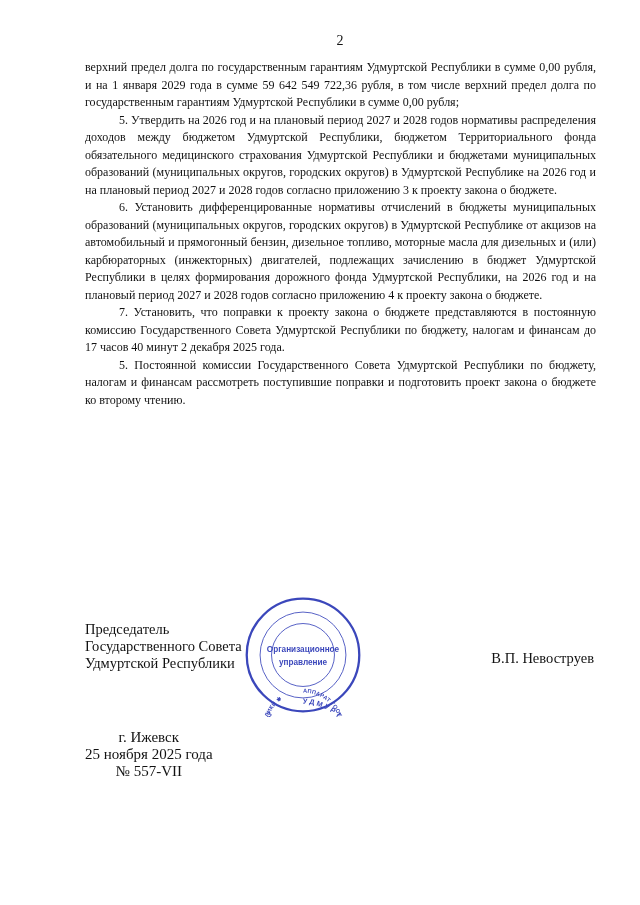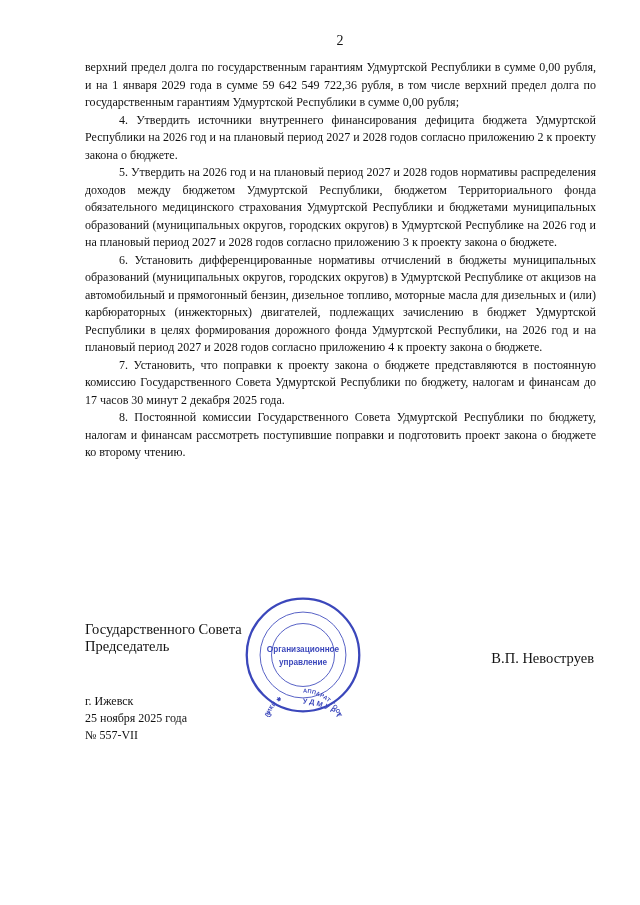--- a/index.html
+++ b/index.html
@@ -50,24 +50,25 @@
     line-height: 16.8px;
   }
   .sig-name {
     position: absolute;
     right: 2px;
     bottom: 4px;
     white-space: nowrap;
   }
   .footer-block {
     position: absolute;
-    top: 693px;
+    top: 729px;
     left: 85px;
-    font-size: 12px;
+    font-size: 15px;
     line-height: 17.2px;
+    text-align: center;
   }
   .stamp {
     position: absolute;
     left: 241px;
     top: 593px;
     width: 124px;
     height: 124px;
     opacity: 0.92;
     pointer-events: none;
   }
@@ -91,30 +92,30 @@
 </style>
 </head>
 <body>
 
 <div class="page">
 
   <div class="page-number">2</div>
 
   <div class="body-text">
     <p>верхний предел долга по государственным гарантиям Удмуртской Республики в сумме 0,00 рубля, и на 1 января 2029 года в сумме 59 642 549 722,36 рубля, в том числе верхний предел долга по государственным гарантиям Удмуртской Республики в сумме 0,00 рубля;</p>
-    <p class="indent">4. Утвердить источники внутреннего финансирования дефицита бюджета Удмуртской Республики на 2026 год и на плановый период 2027 и 2028 годов согласно приложению 2 к проекту закона о бюджете.</p>
     <p class="indent">5. Утвердить на 2026 год и на плановый период 2027 и 2028 годов нормативы распределения доходов между бюджетом Удмуртской Республики, бюджетом Территориального фонда обязательного медицинского страхования Удмуртской Республики и бюджетами муниципальных образований (муниципальных округов, городских округов) в Удмуртской Республике на 2026 год и на плановый период 2027 и 2028 годов согласно приложению 3 к проекту закона о бюджете.</p>
     <p class="indent">6. Установить дифференцированные нормативы отчислений в бюджеты муниципальных образований (муниципальных округов, городских округов) в Удмуртской Республике от акцизов на автомобильный и прямогонный бензин, дизельное топливо, моторные масла для дизельных и (или) карбюраторных (инжекторных) двигателей, подлежащих зачислению в бюджет Удмуртской Республики в целях формирования дорожного фонда Удмуртской Республики, на 2026 год и на плановый период 2027 и 2028 годов согласно приложению 4 к проекту закона о бюджете.</p>
-    <p class="indent">7. Установить, что поправки к проекту закона о бюджете представляются в постоянную комиссию Государственного Совета Удмуртской Республики по бюджету, налогам и финансам до 17 часов 30 минут 2 декабря 2025 года.</p>
-    <p class="indent">8. Постоянной комиссии Государственного Совета Удмуртской Республики по бюджету, налогам и финансам рассмотреть поступившие поправки и подготовить проект закона о бюджете ко второму чтению.</p>
+    <p class="indent">7. Установить, что поправки к проекту закона о бюджете представляются в постоянную комиссию Государственного Совета Удмуртской Республики по бюджету, налогам и финансам до 17 часов 40 минут 2 декабря 2025 года.</p>
+    <p class="indent">5. Постоянной комиссии Государственного Совета Удмуртской Республики по бюджету, налогам и финансам рассмотреть поступившие поправки и подготовить проект закона о бюджете ко второму чтению.</p>
   </div>
 
   <div class="sig-block">
+    <div>Председатель</div>
     <div>Государственного Совета</div>
-    <div>Председатель</div>
+    <div>Удмуртской Республики</div>
     <div class="sig-name">В.П. Невоструев</div>
   </div>
 
   <div class="footer-block">
     <div>г. Ижевск</div>
     <div>25 ноября 2025 года</div>
     <div>№ 557-VII</div>
   </div>
 
   <div class="stamp">

